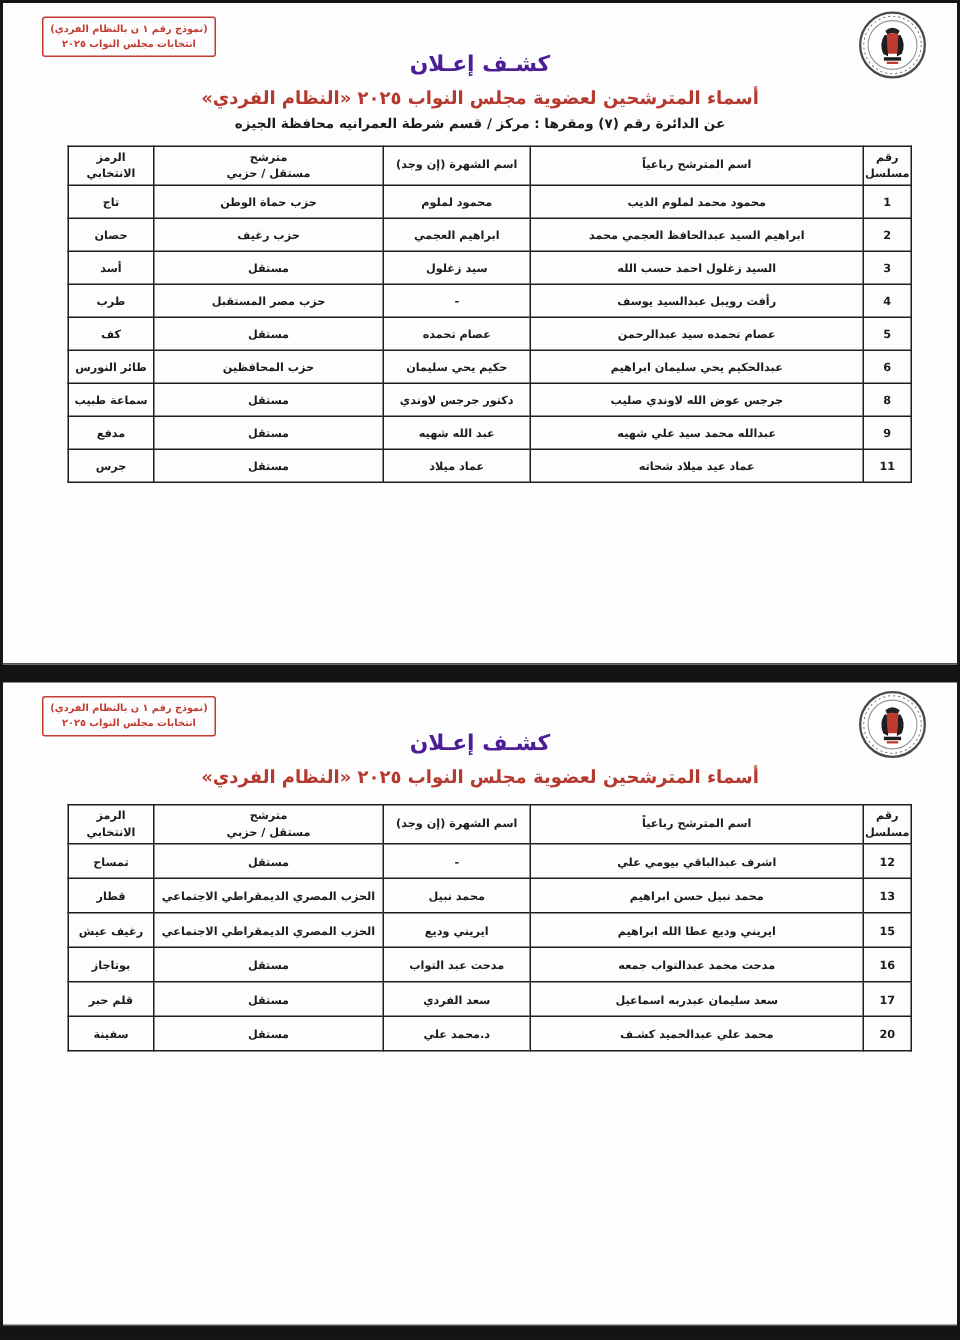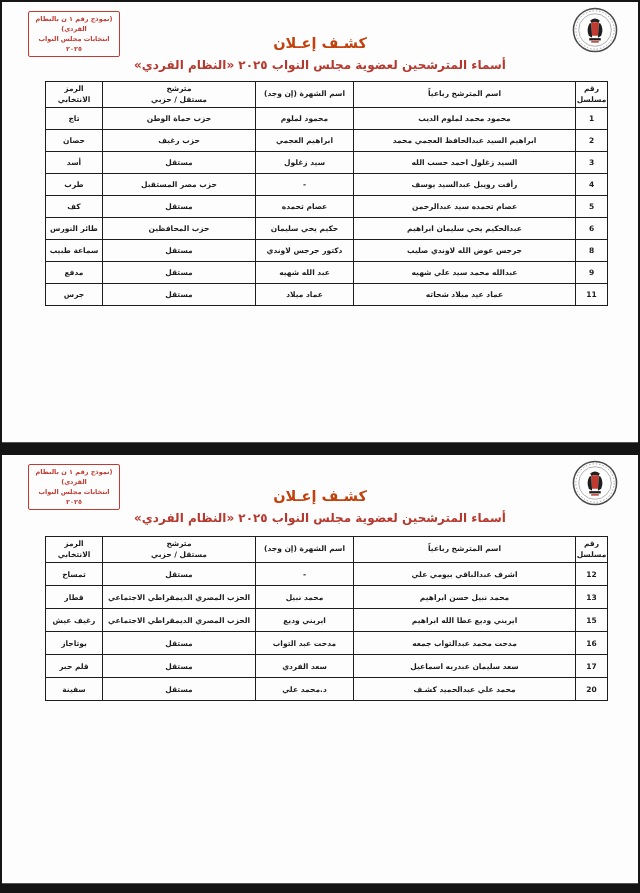--- a/index.html
+++ b/index.html
@@ -20,36 +20,36 @@
   }
   .page-1 { height:441px; margin-top:2px; }
   .page-2 { height:429px; }
   .page-gap { height:12px; background:#141414; }
   .bottom-band { height:9px; background:#141414; }
 
   .logo-wrap { position:absolute; top:5px; right:20px; width:46px; height:46px; }
 
   .form-box {
     position:absolute; top:9px; left:26px;
-    width:92px; min-height:27px;
+    width:116px; min-height:27px;
     border:1px solid #c23b32;
     border-radius:2px;
     padding:2px 3px;
     text-align:center;
     color:#c23b32;
     font-size:6.5px; font-weight:bold; line-height:1.55;
     direction:rtl;
   }
 
   .doc-title {
     text-align:center;
     margin-top:33px;
     font-size:14.5px;
     font-weight:bold;
-    color:#c2410c;
+    color:#4c1d95;
     letter-spacing:0.5px;
   }
   .doc-subtitle {
     text-align:center;
     margin-top:7px;
     font-size:12px;
     font-weight:bold;
     color:#b5392e;
   }
   .doc-district {
@@ -114,20 +114,21 @@
       </svg>
     </div>
 
     <div class="form-box">
       <div>(نموذج رقم ١ ن بالنظام الفردي)</div>
       <div>انتخابات مجلس النواب ٢٠٢٥</div>
     </div>
 
     <h1 class="doc-title">كشـف إعـلان</h1>
     <h2 class="doc-subtitle">أسماء المترشحين لعضوية مجلس النواب ٢٠٢٥ «النظام الفردي»</h2>
+    <div class="doc-district">عن الدائرة رقم (٧)   ومقرها : مركز / قسم شرطة العمرانيه   محافظة الجيزه</div>
 
     <div class="table-wrap">
       <table class="cand">
         <colgroup>
           <col class="col-serial">
             <col class="col-name">
             <col class="col-famous">
             <col class="col-party">
             <col class="col-symbol">
         </colgroup>

